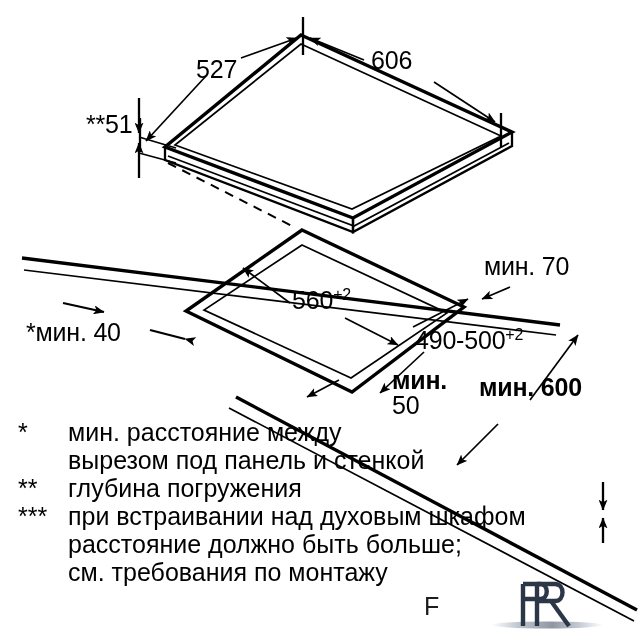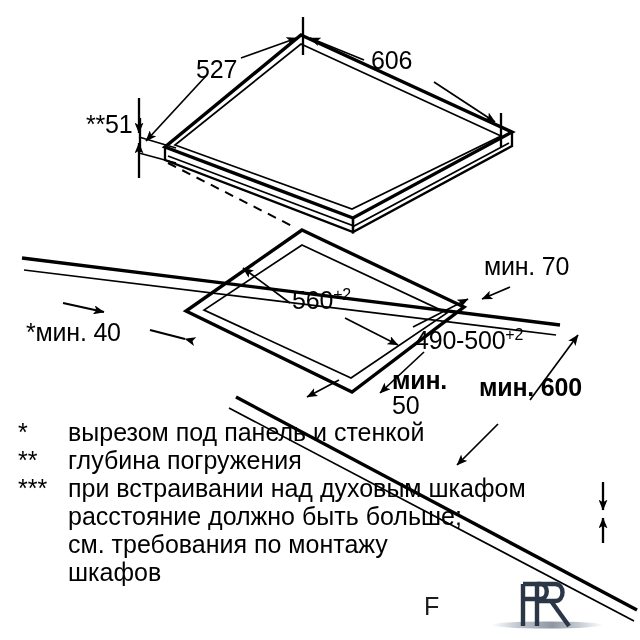--- a/index.html
+++ b/index.html
@@ -258,38 +258,38 @@
   <div class="dim-text" style="left:392px; top:393px;">50</div>
 
   <div class="dim-text" style="left:479px; top:375px;font-weight:bold;">мин. 600</div>
 
 
   <div class="note-block">
 
     <div class="note-row">
       <div class="note-marker">*</div>
       <div class="note-body">
+        <div class="note-line">мин. расстояние между</div>
         <div class="note-line">вырезом под панель и стенкой</div>
       </div>
     </div>
 
     <div class="note-row">
       <div class="note-marker">**</div>
       <div class="note-body">
         <div class="note-line">глубина погружения</div>
       </div>
     </div>
 
     <div class="note-row">
       <div class="note-marker">***</div>
       <div class="note-body">
         <div class="note-line">при встраивании над духовым шкафом</div>
         <div class="note-line">расстояние должно быть больше;</div>
         <div class="note-line">см. требования по монтажу</div>
-        <div class="note-line">шкафов</div>
       </div>
     </div>
 
   </div>
 
   <div class="stray-f">F</div>
 
   <div id="watermark">
     <svg viewBox="0 0 120 58">
 

